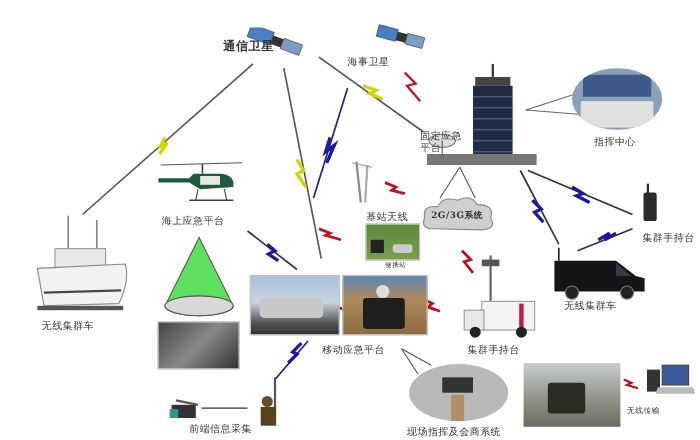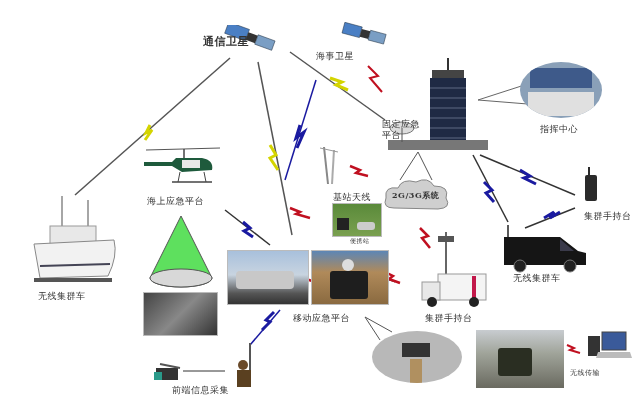--- a/index.html
+++ b/index.html
@@ -213,20 +213,21 @@
       <circle cx="14" cy="70" r="5" fill="#222"></circle>
       <circle cx="56" cy="70" r="5" fill="#222"></circle>
     </svg>
   </div>
   <div class="lbl small" style="left:425px;top:312px;">集群手持台</div>
 
   <div class="node" style="left:372px;top:331px;width:90px;height:52px;border-radius:50%;background:#b8b8b8;overflow:hidden;">
     <div style="position:absolute;left:30px;top:12px;width:28px;height:14px;background:#333;"></div>
     <div style="position:absolute;left:38px;top:28px;width:12px;height:24px;background:#b09060;"></div>
   </div>
+  <div class="lbl small" style="left:370px;top:386px;">现场指挥及会商系统</div>
 
   <div class="node" style="left:154px;top:362px;">
     <svg width="30" height="22">
       <rect x="2" y="6" width="22" height="12" fill="#333"></rect>
       <rect x="0" y="10" width="8" height="8" fill="#2a9a8a"></rect>
       <line x1="6" y1="2" x2="26" y2="6" stroke="#555" stroke-width="2"></line>
     </svg>
   </div>
   <div class="node" style="left:234px;top:343px;">
     <svg width="22" height="46">

